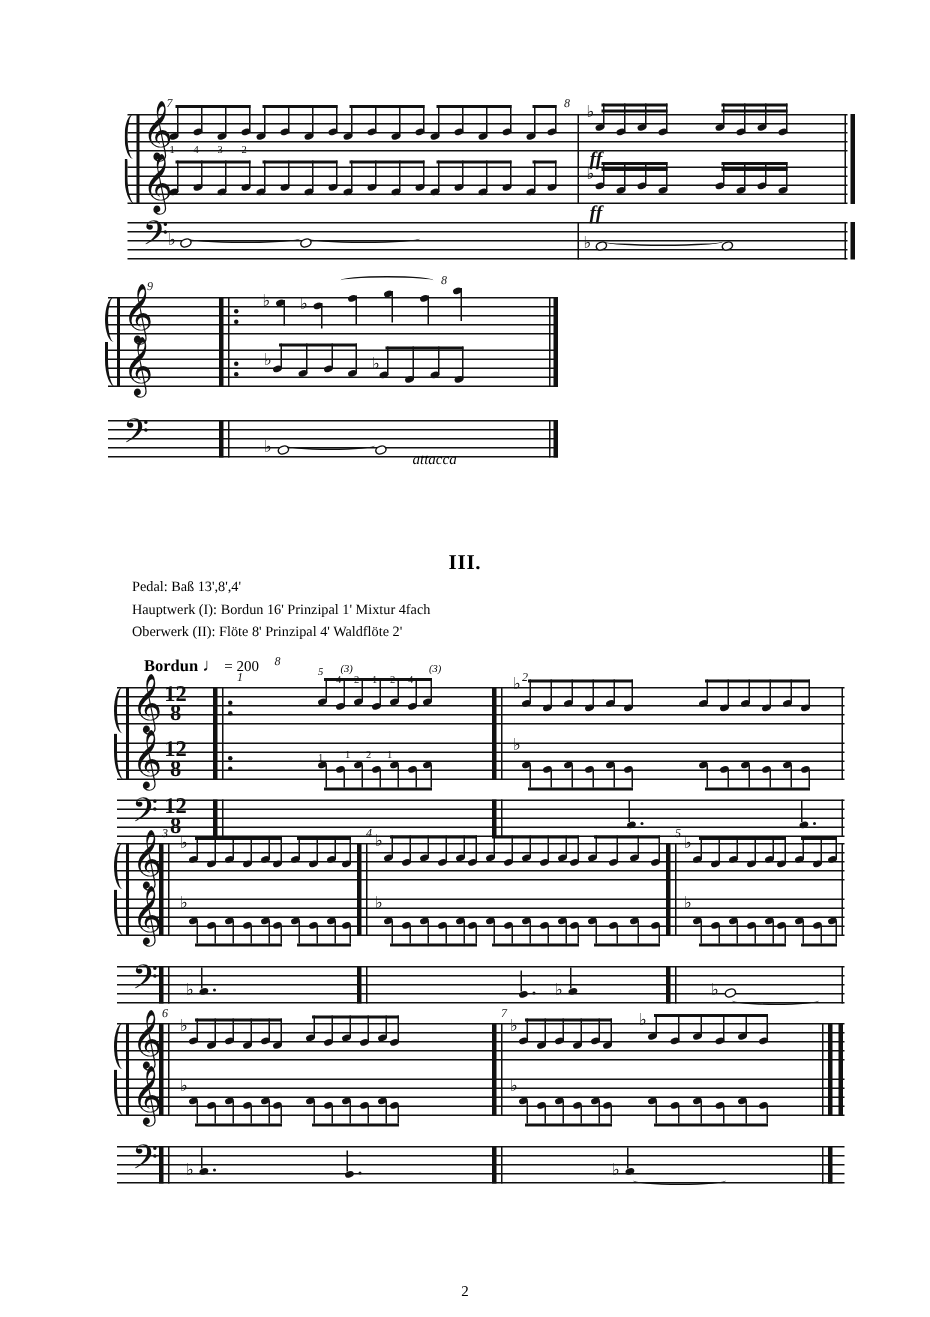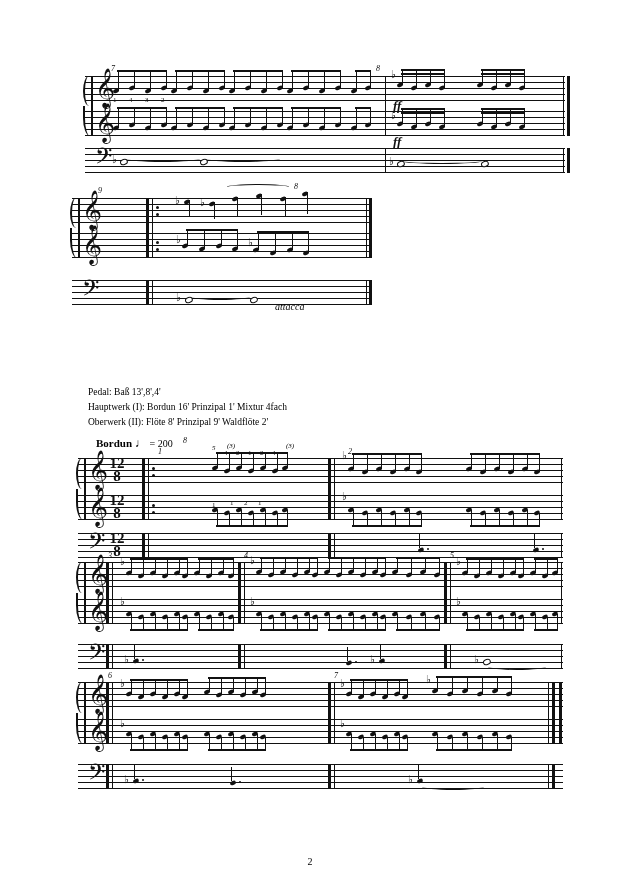--- a/index.html
+++ b/index.html
@@ -524,24 +524,25 @@
       <div class="nh" style="left:231px; top:53px;"></div>
 
     <div class="acc" style="left:104px; top:94px;">♭</div>
     <div class="nh open" style="left:113px; top:99px;"></div>
     <div class="tie" style="left:118px; top:96px; width:60px;"></div>
     <div class="nh open" style="left:178px; top:99px;"></div>
 
     <div class="attacca" style="left:203px; top:103px;">attacca</div>
   </div>
 
+  <div class="movement-title" style="left:0; top:368px; width:620px; text-align:center;">III.</div>
 
   <div class="reg-line" style="left:88px; top:387px;">Pedal: Baß 13',8',4'</div>
   <div class="reg-line" style="left:88px; top:402px;">Hauptwerk (I): Bordun 16' Prinzipal 1' Mixtur 4fach</div>
-  <div class="reg-line" style="left:88px; top:417px;">Oberwerk (II): Flöte 8' Prinzipal 9' Waldflöte 2'</div>
+  <div class="reg-line" style="left:88px; top:417px;">Oberwerk (II): Flöte 8' Prinzipal 4' Waldflöte 2'</div>
 
   <div class="system" style="left:78px; top:458px; width:485px; height:95px;">
 
     <div class="brace" style="left:6px; top:0px; height:62px;">
       <div class="vbar" style="height:62px;"></div>
       <div class="curve" style="top:0px; height:31px;"></div>
       <div class="curve" style="top:31px; height:31px; border-radius:0 0 0 60%;"></div>
     </div>
 
     <div class="staff" style="top:0px; height:25px;">

